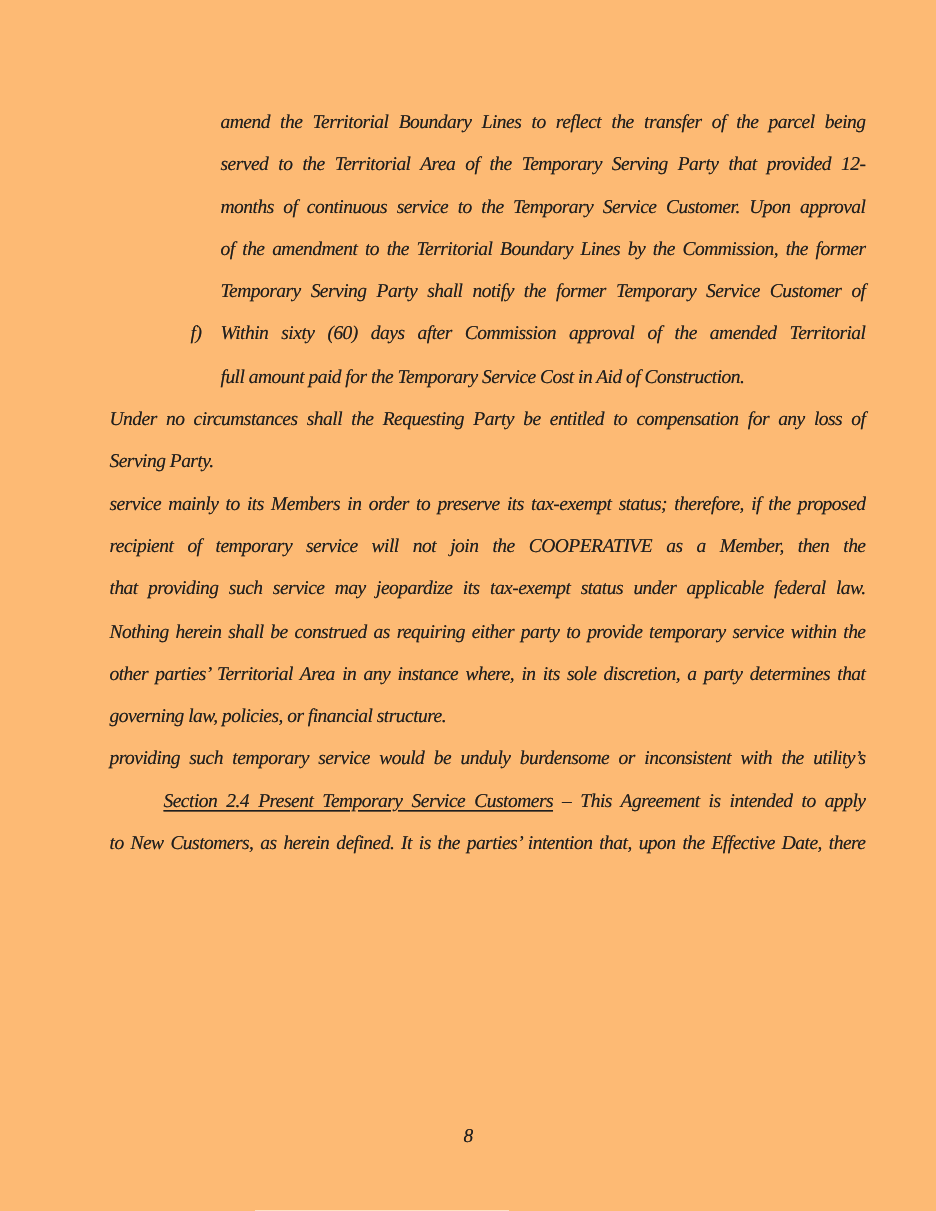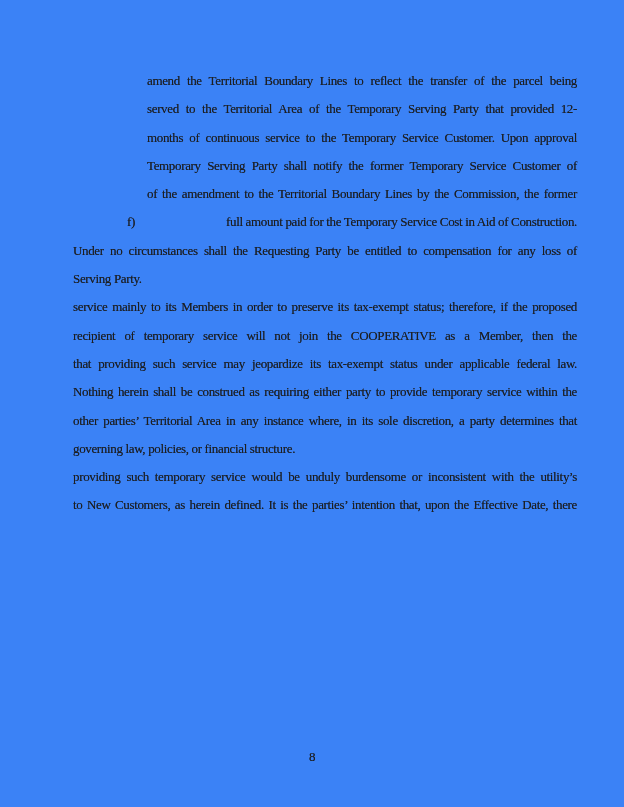--- a/index.html
+++ b/index.html
@@ -4,24 +4,25 @@
 <style>
   html, body {
     margin: 0;
     padding: 0;
     background: #ffffff;
   }
   .page {
     position: relative;
     width: 624px;
     height: 807px;
-    background: #3b82f6;
+    background: #fdba74;
     overflow: hidden;
     font-family: "Liberation Serif", serif;
     color: #1f1f1f;
+    font-style: italic;
   }
   .content {
     position: absolute;
     left: 73px;
     top: 67px;
     width: 504px;
   }
   .line {
     position: relative;
     line-height: 28.3px;
@@ -55,29 +56,30 @@
   }
 </style>
 </head>
 <body>
 
 <div class="page">
   <div class="content" id="doc-content">
       <div class="line just" style="padding-left: 74px;"><span>amend the Territorial Boundary Lines to reflect the transfer of the parcel being</span></div>
       <div class="line just" style="padding-left: 74px;"><span>served to the Territorial Area of the Temporary Serving Party that provided 12-</span></div>
       <div class="line just" style="padding-left: 74px;"><span>months of continuous service to the Temporary Service Customer. Upon approval</span></div>
+      <div class="line just" style="padding-left: 74px;"><span>of the amendment to the Territorial Boundary Lines by the Commission, the former</span></div>
       <div class="line just" style="padding-left: 74px;"><span>Temporary Serving Party shall notify the former Temporary Service Customer of</span></div>
-      <div class="line just" style="padding-left: 74px;"><span>of the amendment to the Territorial Boundary Lines by the Commission, the former</span></div>
-      <div class="line just" style="padding-left: 74px;"><span class="marker" style="left: 54px;">f)</span></div>
-      <div class="line" style="padding-left: 74px; text-align: right;"><span>full amount paid for the Temporary Service Cost in Aid of Construction.</span></div>
+      <div class="line just" style="padding-left: 74px;"><span class="marker" style="left: 54px;">f)</span><span>Within sixty (60) days after Commission approval of the amended Territorial</span></div>
+      <div class="line" style="padding-left: 74px;"><span>full amount paid for the Temporary Service Cost in Aid of Construction.</span></div>
       <div class="line just"><span>Under no circumstances shall the Requesting Party be entitled to compensation for any loss of</span></div>
       <div class="line"><span>Serving Party.</span></div>
       <div class="line just"><span>service mainly to its Members in order to preserve its tax-exempt status; therefore, if the proposed</span></div>
       <div class="line just"><span>recipient of temporary service will not join the COOPERATIVE as a Member, then the</span></div>
       <div class="line just"><span>that providing such service may jeopardize its tax-exempt status under applicable federal law.</span></div>
       <div class="line just"><span>Nothing herein shall be construed as requiring either party to provide temporary service within the</span></div>
       <div class="line just"><span>other parties’ Territorial Area in any instance where, in its sole discretion, a party determines that</span></div>
       <div class="line"><span>governing law, policies, or financial structure.</span></div>
       <div class="line just"><span>providing such temporary service would be unduly burdensome or inconsistent with the utility’s</span></div>
+      <div class="line just" style="text-indent: 36px;"><span class="underline">Section 2.4 Present Temporary Service Customers</span><span> – This Agreement is intended to apply</span></div>
       <div class="line just"><span>to New Customers, as herein defined. It is the parties’ intention that, upon the Effective Date, there</span></div>
     </div>
   <div class="page-number">8</div>
 </div>
 
 </body></html>

